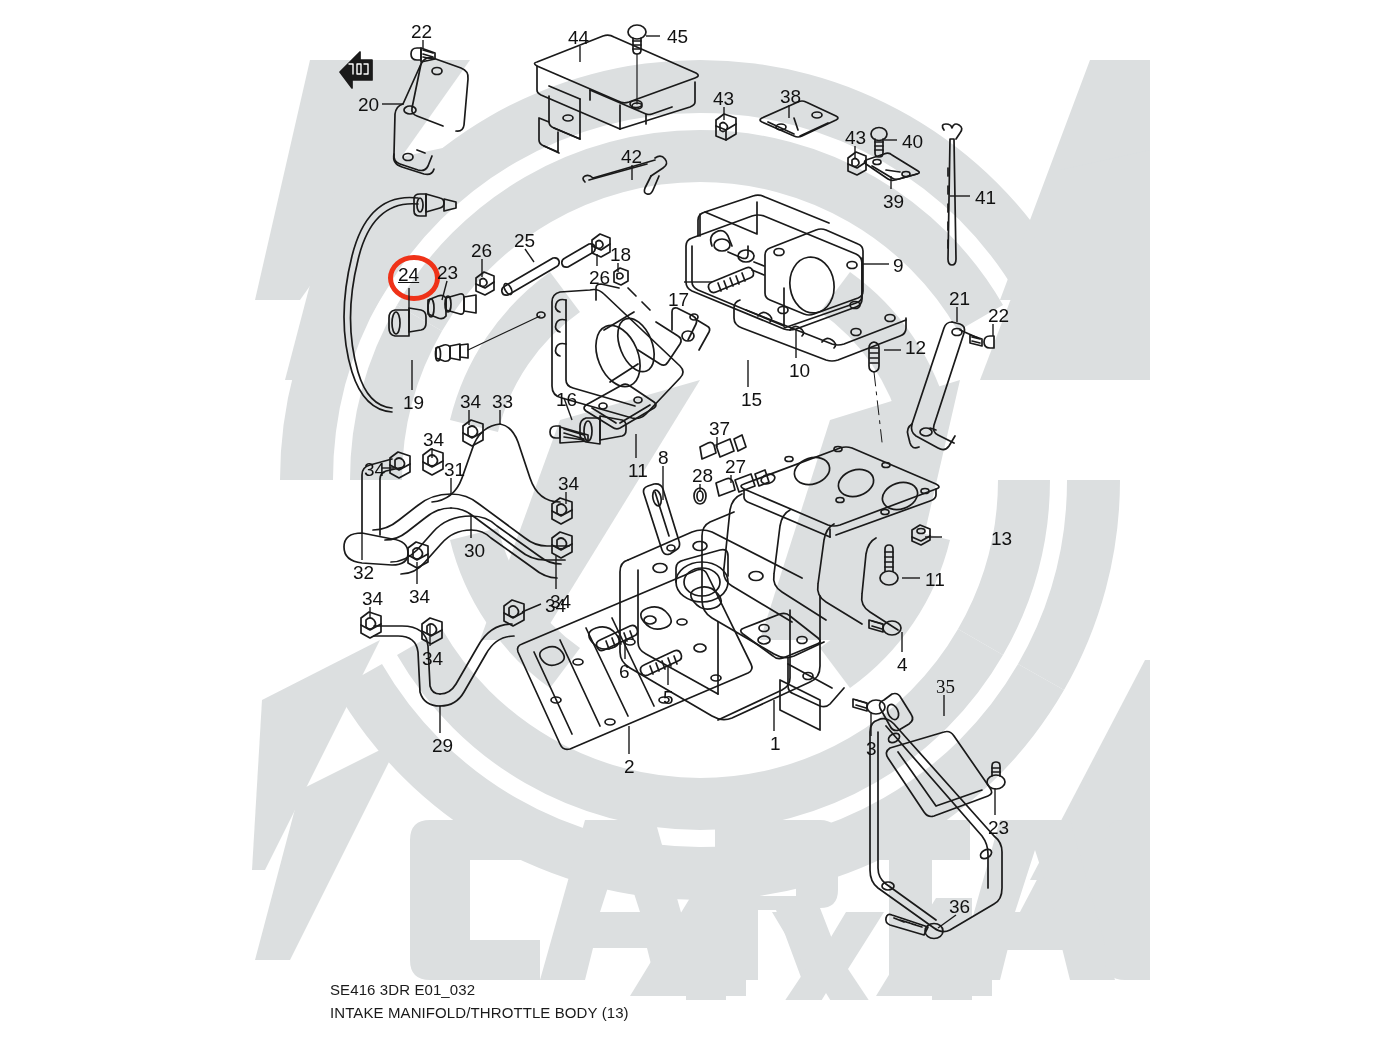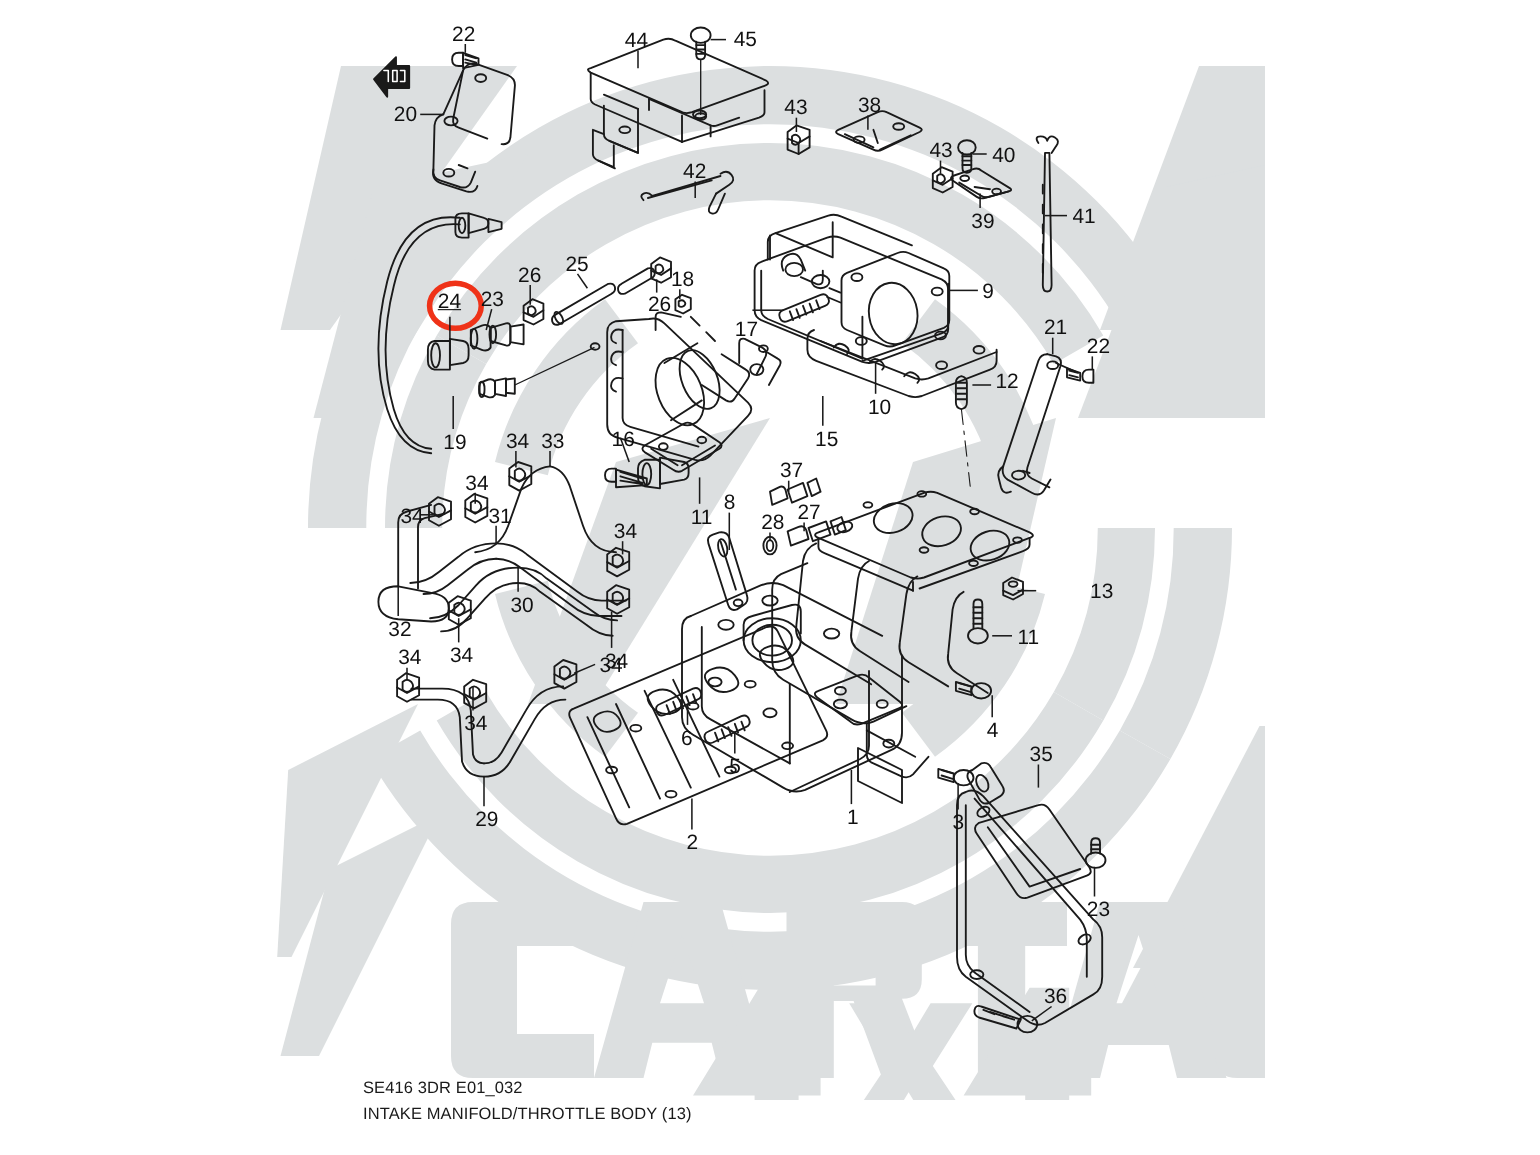--- a/index.html
+++ b/index.html
@@ -682,21 +682,21 @@
       <div class="label" style="left: 550px; top: 592px;">34</div>
       <div class="label" style="left: 925px; top: 570px;">11</div>
       <div class="label" style="left: 353px; top: 563px;">32</div>
       <div class="label" style="left: 409px; top: 587px;">34</div>
       <div class="label" style="left: 362px; top: 589px;">34</div>
       <div class="label" style="left: 422px; top: 649px;">34</div>
       <div class="label" style="left: 545px; top: 596px;">34</div>
       <div class="label" style="left: 897px; top: 655px;">4</div>
       <div class="label" style="left: 619px; top: 662px;">6</div>
       <div class="label" style="left: 663px; top: 688px;">5</div>
-      <div class="label" style="left: 936px; top: 677px;">35</div>
+      <div class="label" style="left: 936px; top: 677px; font-family: Liberation Serif, serif;">35</div>
       <div class="label" style="left: 432px; top: 736px;">29</div>
       <div class="label" style="left: 770px; top: 734px;">1</div>
       <div class="label" style="left: 624px; top: 757px;">2</div>
       <div class="label" style="left: 866px; top: 739px;">3</div>
       <div class="label" style="left: 988px; top: 818px;">23</div>
       <div class="label" style="left: 949px; top: 897px;">36</div>
     </div>
 
   <div class="caption">
     <div>SE416 3DR E01_032</div>

